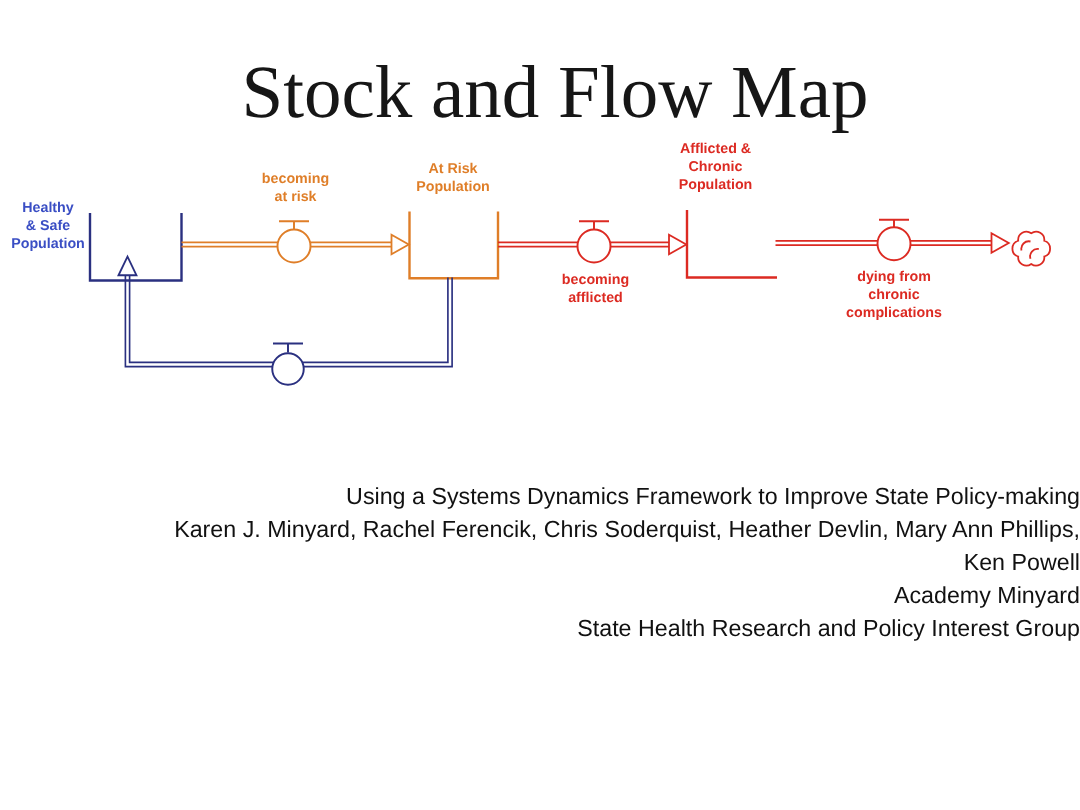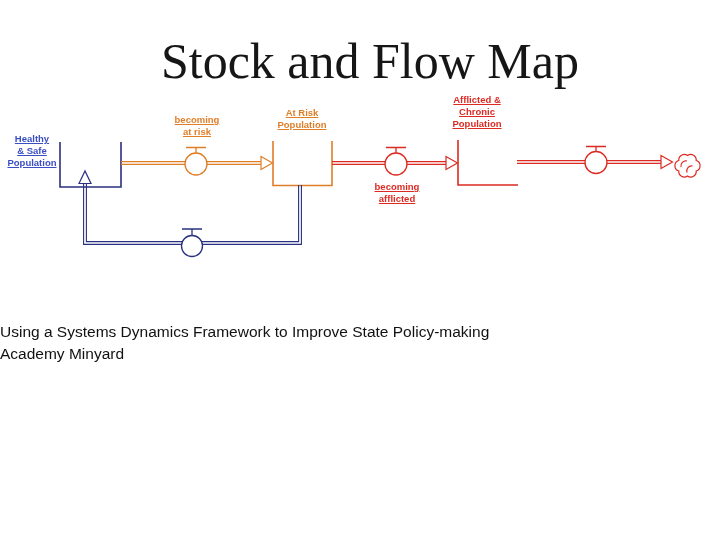--- a/index.html
+++ b/index.html
@@ -2,26 +2,26 @@
 <html><head>
 <meta charset="utf-8">
 <style>
   html,body{margin:0;padding:0;background:#ffffff;}
   #slide{position:relative;width:720px;height:540px;background:#ffffff;overflow:hidden;
          font-family:"Liberation Sans",sans-serif;}
   #title{position:absolute;left:10px;top:36px;width:720px;text-align:center;
          font-family:"Liberation Serif",serif;font-size:50px;font-weight:normal;
          color:#161616;line-height:1;letter-spacing:0px;}
   .dlabel{position:absolute;text-align:center;font-size:9.5px;font-weight:bold;
-          line-height:12px;white-space:pre-line;text-decoration:underline;}
+          line-height:12px;white-space:pre-line;}
   .lbl-blue{color:#3a4ec4;}
   .lbl-orange{color:#df7e28;}
   .lbl-red{color:#dc2a22;}
   #diagram-svg{position:absolute;left:0;top:0;}
-  #footer{position:absolute;left:0;top:321px;width:708px;text-align:left;
+  #footer{position:absolute;left:0;top:321px;width:708px;text-align:right;
           color:#111111;font-size:15.5px;line-height:22px;}
   .footer-line{width:720px;}
 </style>
 </head>
 <body>
 
 <div id="slide">
 
   <div id="title">Stock and Flow Map</div>
 
@@ -75,19 +75,25 @@
 Population</div>
   <div class="dlabel lbl-orange" style="left:147px;top:114px;width:100px;">becoming
 at risk</div>
   <div class="dlabel lbl-orange" style="left:252px;top:107px;width:100px;">At Risk
 Population</div>
   <div class="dlabel lbl-red" style="left:427px;top:94px;width:100px;">Afflicted &amp;
 Chronic
 Population</div>
   <div class="dlabel lbl-red" style="left:347px;top:181px;width:100px;">becoming
 afflicted</div>
+  <div class="dlabel lbl-red" style="left:541px;top:179px;width:110px;">dying from
+chronic
+complications</div>
 
   <div id="footer">
     <div class="footer-line">Using a Systems Dynamics Framework to Improve State Policy-making</div>
+    <div class="footer-line">Karen J. Minyard, Rachel Ferencik, Chris Soderquist, Heather Devlin, Mary Ann Phillips,</div>
+    <div class="footer-line">Ken Powell</div>
     <div class="footer-line">Academy Minyard</div>
+    <div class="footer-line">State Health Research and Policy Interest Group</div>
   </div>
 
 </div>
 
 </body></html>

